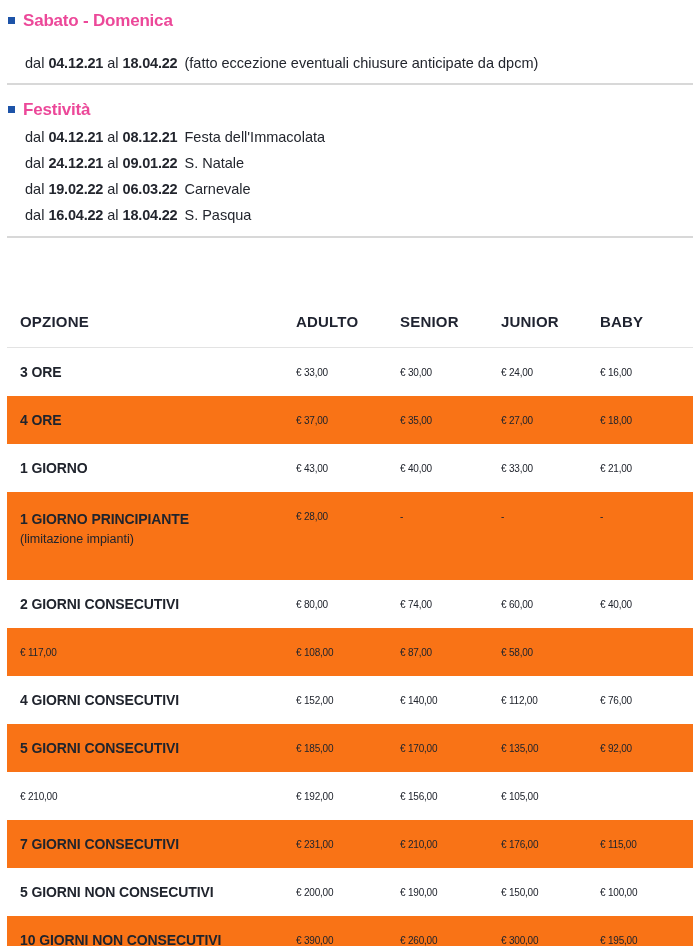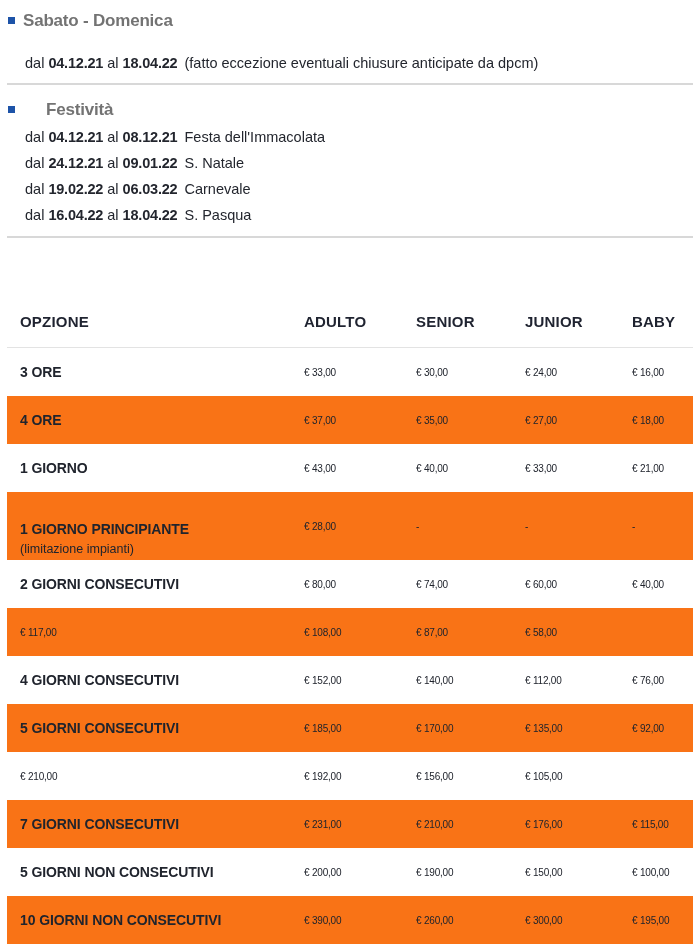--- a/index.html
+++ b/index.html
@@ -14,30 +14,30 @@
   .page { padding-top: 10px; }
 
   
   .sec-title {
     margin: 0 0 0 8px;
     display: flex;
     align-items: flex-start;
     font-size: 17px;
     line-height: 21px;
     font-weight: 700;
-    color: #737373;
+    color: #ec4899;
     letter-spacing: -0.2px;
   }
   .bullet {
     width: 7px; height: 7px;
     background: #1d53a8;
     margin: 7px 8px 0 0;
     flex: 0 0 auto;
   }
-  .sec2 .sec-title { margin-top: 14px; gap: 23px; }
+  .sec2 .sec-title { margin-top: 14px; }
   .dateline {
     margin: 6px 0 0 25px;
     font-size: 14.5px;
     line-height: 26px;
     font-weight: 400;
     color: #23262e;
   }
   .sec1 .dateline { line-height: 20px; margin-top: 22px; }
   .dates-list { margin-top: 4px; }
   .dates-list .dateline { margin-top: 0; }
@@ -55,38 +55,37 @@
   
   .pricing-table {
     margin: 58px 7px 0 7px;
     width: 686px;
   }
   .trow, .thead {
     display: grid;
     grid-template-columns: 276px 104px 101px 99px 1fr;
     align-items: center;
     padding-left: 13px;
-    gap: 8px;
   }
   .thead {
     height: 52px;
     border-bottom: 1px solid #e3e3e3;
   }
   .thead .th {
     font-size: 15px;
     font-weight: 700;
     color: #1f2330;
     letter-spacing: 0.2px;
   }
   .trow { height: 48px; }
   .trow.alt { background: #f97316; }
   .trow.tall {
-    height: 68px;
+    height: 88px;
     align-items: flex-start;
-    padding-top: 29px;
+    padding-top: 19px;
   }
   .rlabel {
     font-size: 14px;
     font-weight: 700;
     color: #20242d;
     letter-spacing: -0.1px;
   }
   .rsublabel {
     font-size: 12.5px;
     font-weight: 400;

